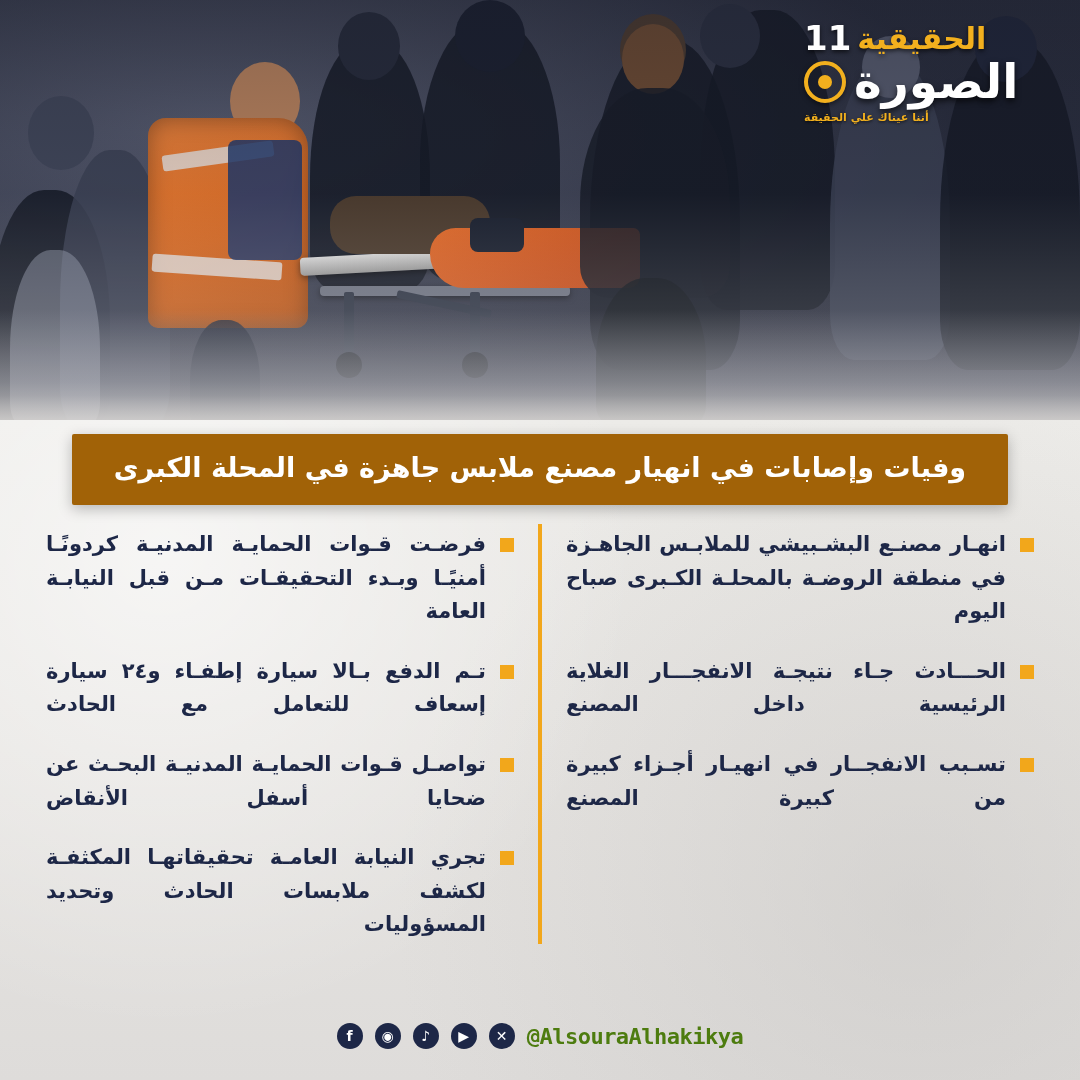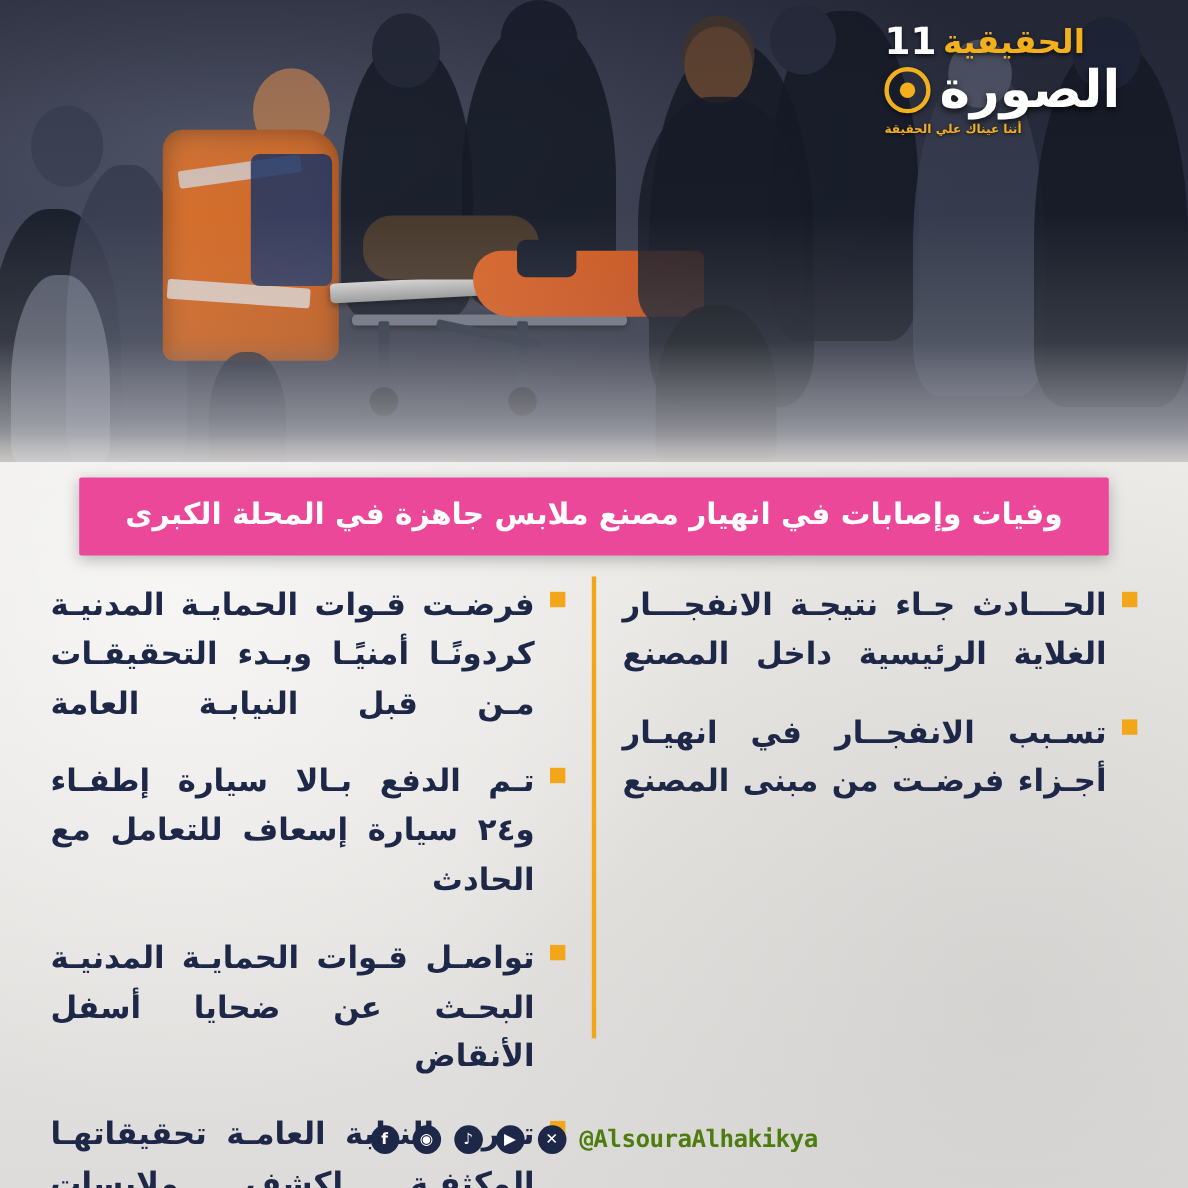--- a/index.html
+++ b/index.html
@@ -141,21 +141,21 @@
     margin-top: 2px;
     text-shadow: 0 1px 3px rgba(0,0,0,.7);
   }
 
   
   .headline {
     position:absolute;
     top: 434px;
     left: 72px;
     right: 72px;
-    background: #ec4899;
+    background: #a16207;
     color:#ffffff;
     padding: 14px 28px 18px;
     font-size: 27px;
     font-weight: 700;
     line-height: 1.45;
     text-align: center;
     border-radius: 2px;
     box-shadow: 0 4px 14px rgba(0,0,0,.25);
     z-index: 5;
   }
@@ -190,21 +190,21 @@
   }
   .bullet {
     width: 14px; height: 14px;
     background:#f2a71b;
     flex: none;
     margin-top: 10px;
   }
   .point-text {
     flex: 1;
     color: #1d2747;
-    font-size: 28px;
+    font-size: 21px;
     font-weight: 700;
     line-height: 1.6;
     text-align: justify;
     text-align-last: justify;
   }
 
   
   .divider {
     position:absolute;
     top: 524px;
@@ -329,25 +329,29 @@
 
   <div class="headline">وفيات وإصابات في انهيار مصنع ملابس جاهزة في المحلة الكبرى</div>
 
   <div class="divider"></div>
 
   <div class="body">
 
     <div class="col right">
       <div class="point">
         <span class="bullet"></span>
+        <span class="point-text">انهـار مصنـع البشـبيشي للملابـس الجاهـزة في منطقة الروضـة بالمحلـة الكـبرى صباح اليوم</span>
+      </div>
+      <div class="point">
+        <span class="bullet"></span>
         <span class="point-text">الحـــادث جـاء نتيجـة الانفجـــار الغلاية الرئيسية داخل المصنع</span>
       </div>
       <div class="point">
         <span class="bullet"></span>
-        <span class="point-text">تسـبب الانفجــار في انهيـار أجـزاء فرضـت من مبنى المصنع</span>
+        <span class="point-text">تسـبب الانفجــار في انهيـار أجـزاء كبيرة من كبيرة المصنع</span>
       </div>
     </div>
 
     <div class="col left">
       <div class="point">
         <span class="bullet"></span>
         <span class="point-text">فرضـت قـوات الحمايـة المدنيـة كردونًـا أمنيًـا وبـدء التحقيقـات مـن قبل النيابـة العامة</span>
       </div>
       <div class="point">
         <span class="bullet"></span>

